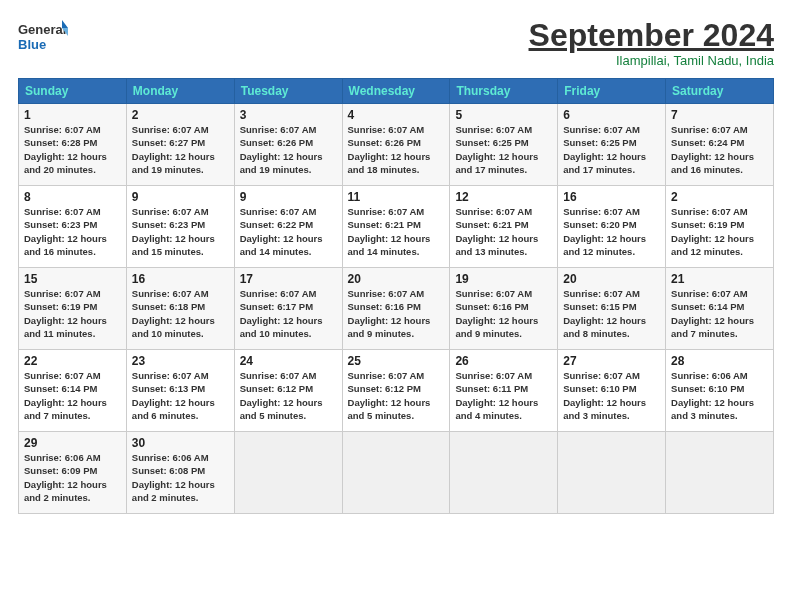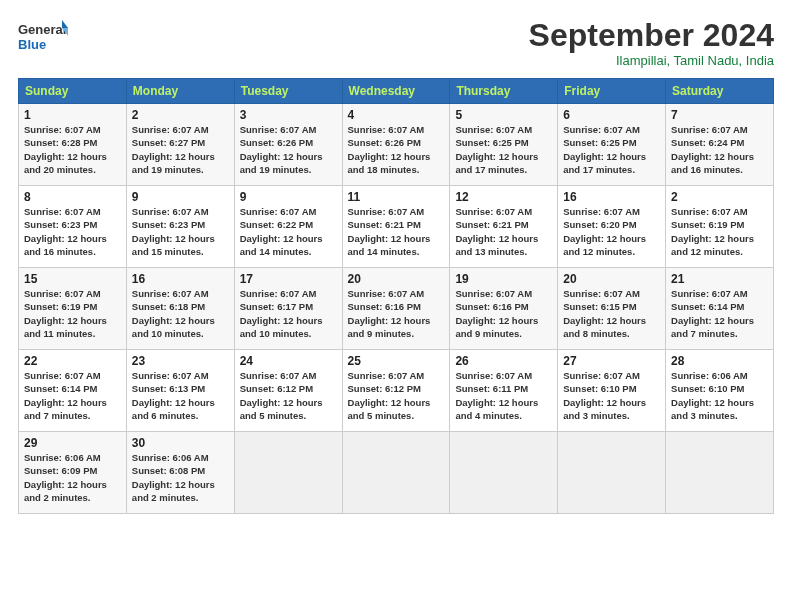--- a/index.html
+++ b/index.html
@@ -27,33 +27,34 @@
       gap: 4px;
     }
     .title-block {
       text-align: right;
     }
     .month-title {
       font-size: 32px;
       font-weight: bold;
       color: #333;
       line-height: 1.1;
+      text-decoration: underline;
     }
     .location {
       font-size: 13px;
       color: #15803d;
     }
     .calendar {
       width: 100%;
       border-collapse: collapse;
       font-size: 10.5px;
     }
     .calendar thead tr th {
       background-color: #2e6db4;
-      color: #bef264;
+      color: #5eead4;
       text-align: left;
       padding: 5px 6px;
       font-size: 12px;
       font-weight: bold;
       border: 1px solid #2460a0;
     }
     .calendar tbody tr td {
       border: 1px solid #ccc;
       vertical-align: top;
       padding: 4px 5px;

